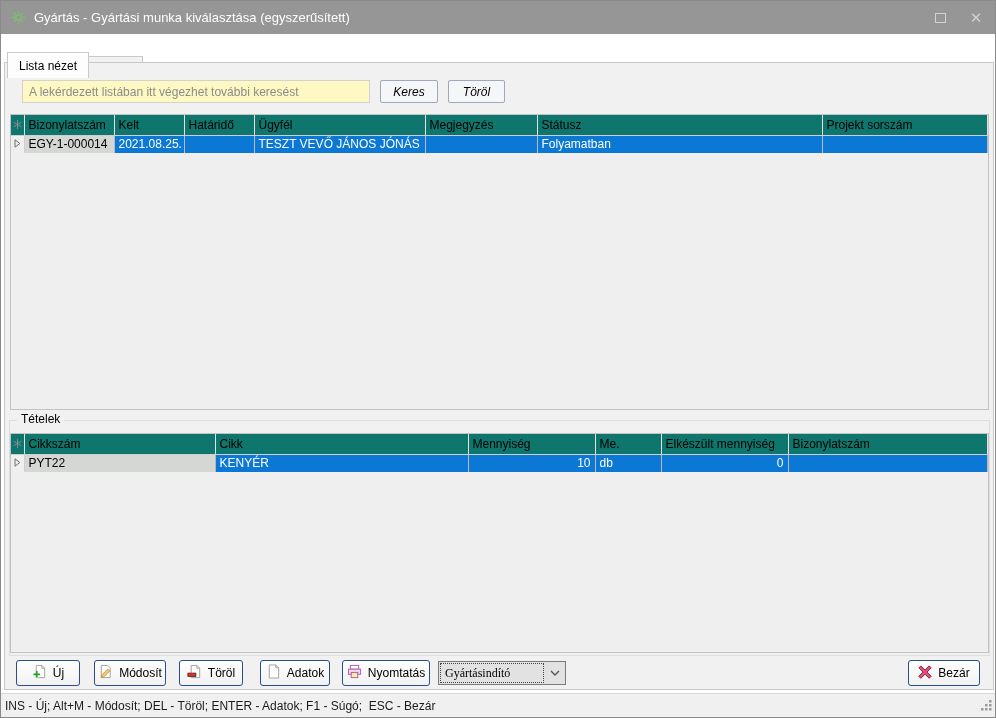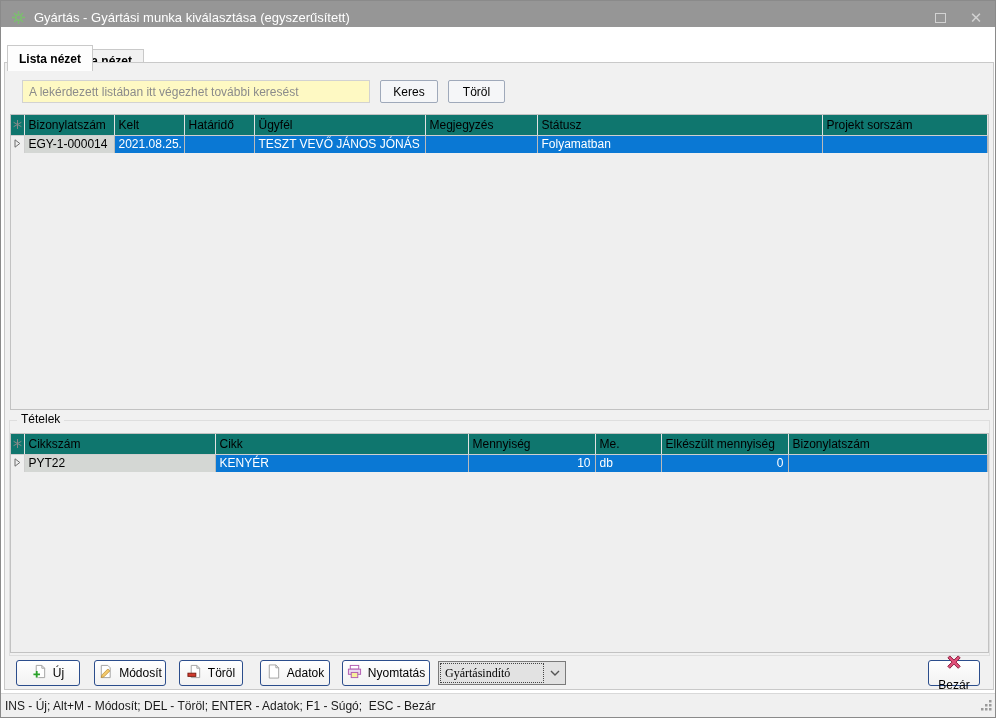--- a/index.html
+++ b/index.html
@@ -12,35 +12,35 @@
   
   .titlebar{position:absolute;left:0;top:0;width:100%;height:33px;background:#969696;
     display:flex;align-items:center;padding:0 10px;}
   .titlebar .app-icon{display:inline-flex;margin-right:8px;}
   .titlebar .title{color:#ffffff;font-size:13px;white-space:nowrap;}
   .win-controls{position:absolute;right:8px;top:0;height:33px;display:flex;align-items:center;gap:14px;}
   .win-btn{width:22px;height:22px;display:flex;align-items:center;justify-content:center;cursor:pointer;}
   .max-glyph{width:11px;height:10px;border:1px solid #d2d2d2;display:block;}
   .close-glyph{color:#d2d2d2;font-size:15px;line-height:1;}
   
-  .tabstrip{position:absolute;left:0;top:26px;width:100%;height:44px;background:#ffffff;font-weight:bold;}
+  .tabstrip{position:absolute;left:0;top:33px;width:100%;height:44px;background:#ffffff;}
   .tab{position:absolute;bottom:0;padding:0 11px;display:flex;align-items:center;
     border:1px solid #c9c9c9;border-bottom:none;background:#f2f2f2;height:22px;cursor:pointer;white-space:nowrap;}
   .tab.active{height:26px;background:#fdfdfd;z-index:3;}
   .tab1{left:6px;}
   .tab2{left:71px;}
   
   .page{position:absolute;left:3px;top:61px;width:990px;height:628px;
     background:#f1f1f1;border:1px solid #c9c9c9;}
   
   .search-input{position:absolute;left:17px;top:17px;width:348px;height:23px;
     border:1px solid #d2d2d2;background:#fef9c3;padding:0 6px;font-family:inherit;font-size:12px;color:#333;}
   .search-input::placeholder{color:#8b8b8b;opacity:1;}
   .mini-btn{position:absolute;top:17px;height:23px;border:1px solid #9fa9ba;background:#f5f6f8;
-    font-family:inherit;font-size:12px;color:#000;border-radius:2px;cursor:pointer;}
+    font-family:inherit;font-size:12px;color:#000;border-radius:2px;cursor:pointer;font-style:italic;}
   .btn-keres{left:375px;width:58px;}
   .btn-torol-search{left:443px;width:57px;}
   
   .grid{position:absolute;border:1px solid #c2c2c2;background:#efefef;overflow:hidden;}
   .grid-orders{left:5px;top:51px;width:979px;height:296px;}
   .grid-items{left:5px;top:370px;width:979px;height:220px;}
   table.grid-table{border-collapse:collapse;table-layout:fixed;width:100%;}
   .grid-table th{background:#0f766e;font-weight:normal;text-align:left;height:20px;
     padding:1px 4px;border-right:1px solid #e2e2e2;border-bottom:1px solid #cfcfcf;
     overflow:hidden;white-space:nowrap;}
@@ -58,21 +58,21 @@
   
   .btnrow{position:absolute;left:0;top:597px;width:100%;height:26px;}
   .cmd-btn{position:absolute;top:0;height:26px;border:1px solid #2b4d8c;border-radius:3px;
     background:linear-gradient(#ffffff,#f2f2f2);display:flex;align-items:center;justify-content:center;
     gap:6px;font-family:inherit;font-size:12px;color:#000;cursor:pointer;padding:0 6px;}
   .b-new{left:11px;width:64px;}
   .b-mod{left:89px;width:72px;}
   .b-del{left:174px;width:64px;}
   .b-data{left:255px;width:70px;}
   .b-print{left:337px;width:88px;}
-  .b-close{right:13px;width:52px;flex-direction:column;}
+  .b-close{right:13px;width:72px;}
   .combo{position:absolute;left:433px;top:1px;width:128px;height:24px;background:#e2e2e2;
     border:1px solid #7a7a7a;display:flex;align-items:stretch;cursor:pointer;font-family:Liberation Serif, serif;}
   .combo-text{flex:1;display:flex;align-items:center;padding:0 4px;margin:2px;
     outline:1px dotted #444;white-space:nowrap;overflow:hidden;}
   .combo-arrow{width:20px;display:flex;align-items:center;justify-content:center;}
   
   .statusbar{position:absolute;left:0;bottom:0;width:100%;height:24px;background:#f0f0f0;
     border-top:1px solid #d9d9d9;display:flex;align-items:center;padding:0 4px;}
   .status-text{white-space:pre;color:#1a1a1a;}
   .grip{position:absolute;right:2px;bottom:2px;}

